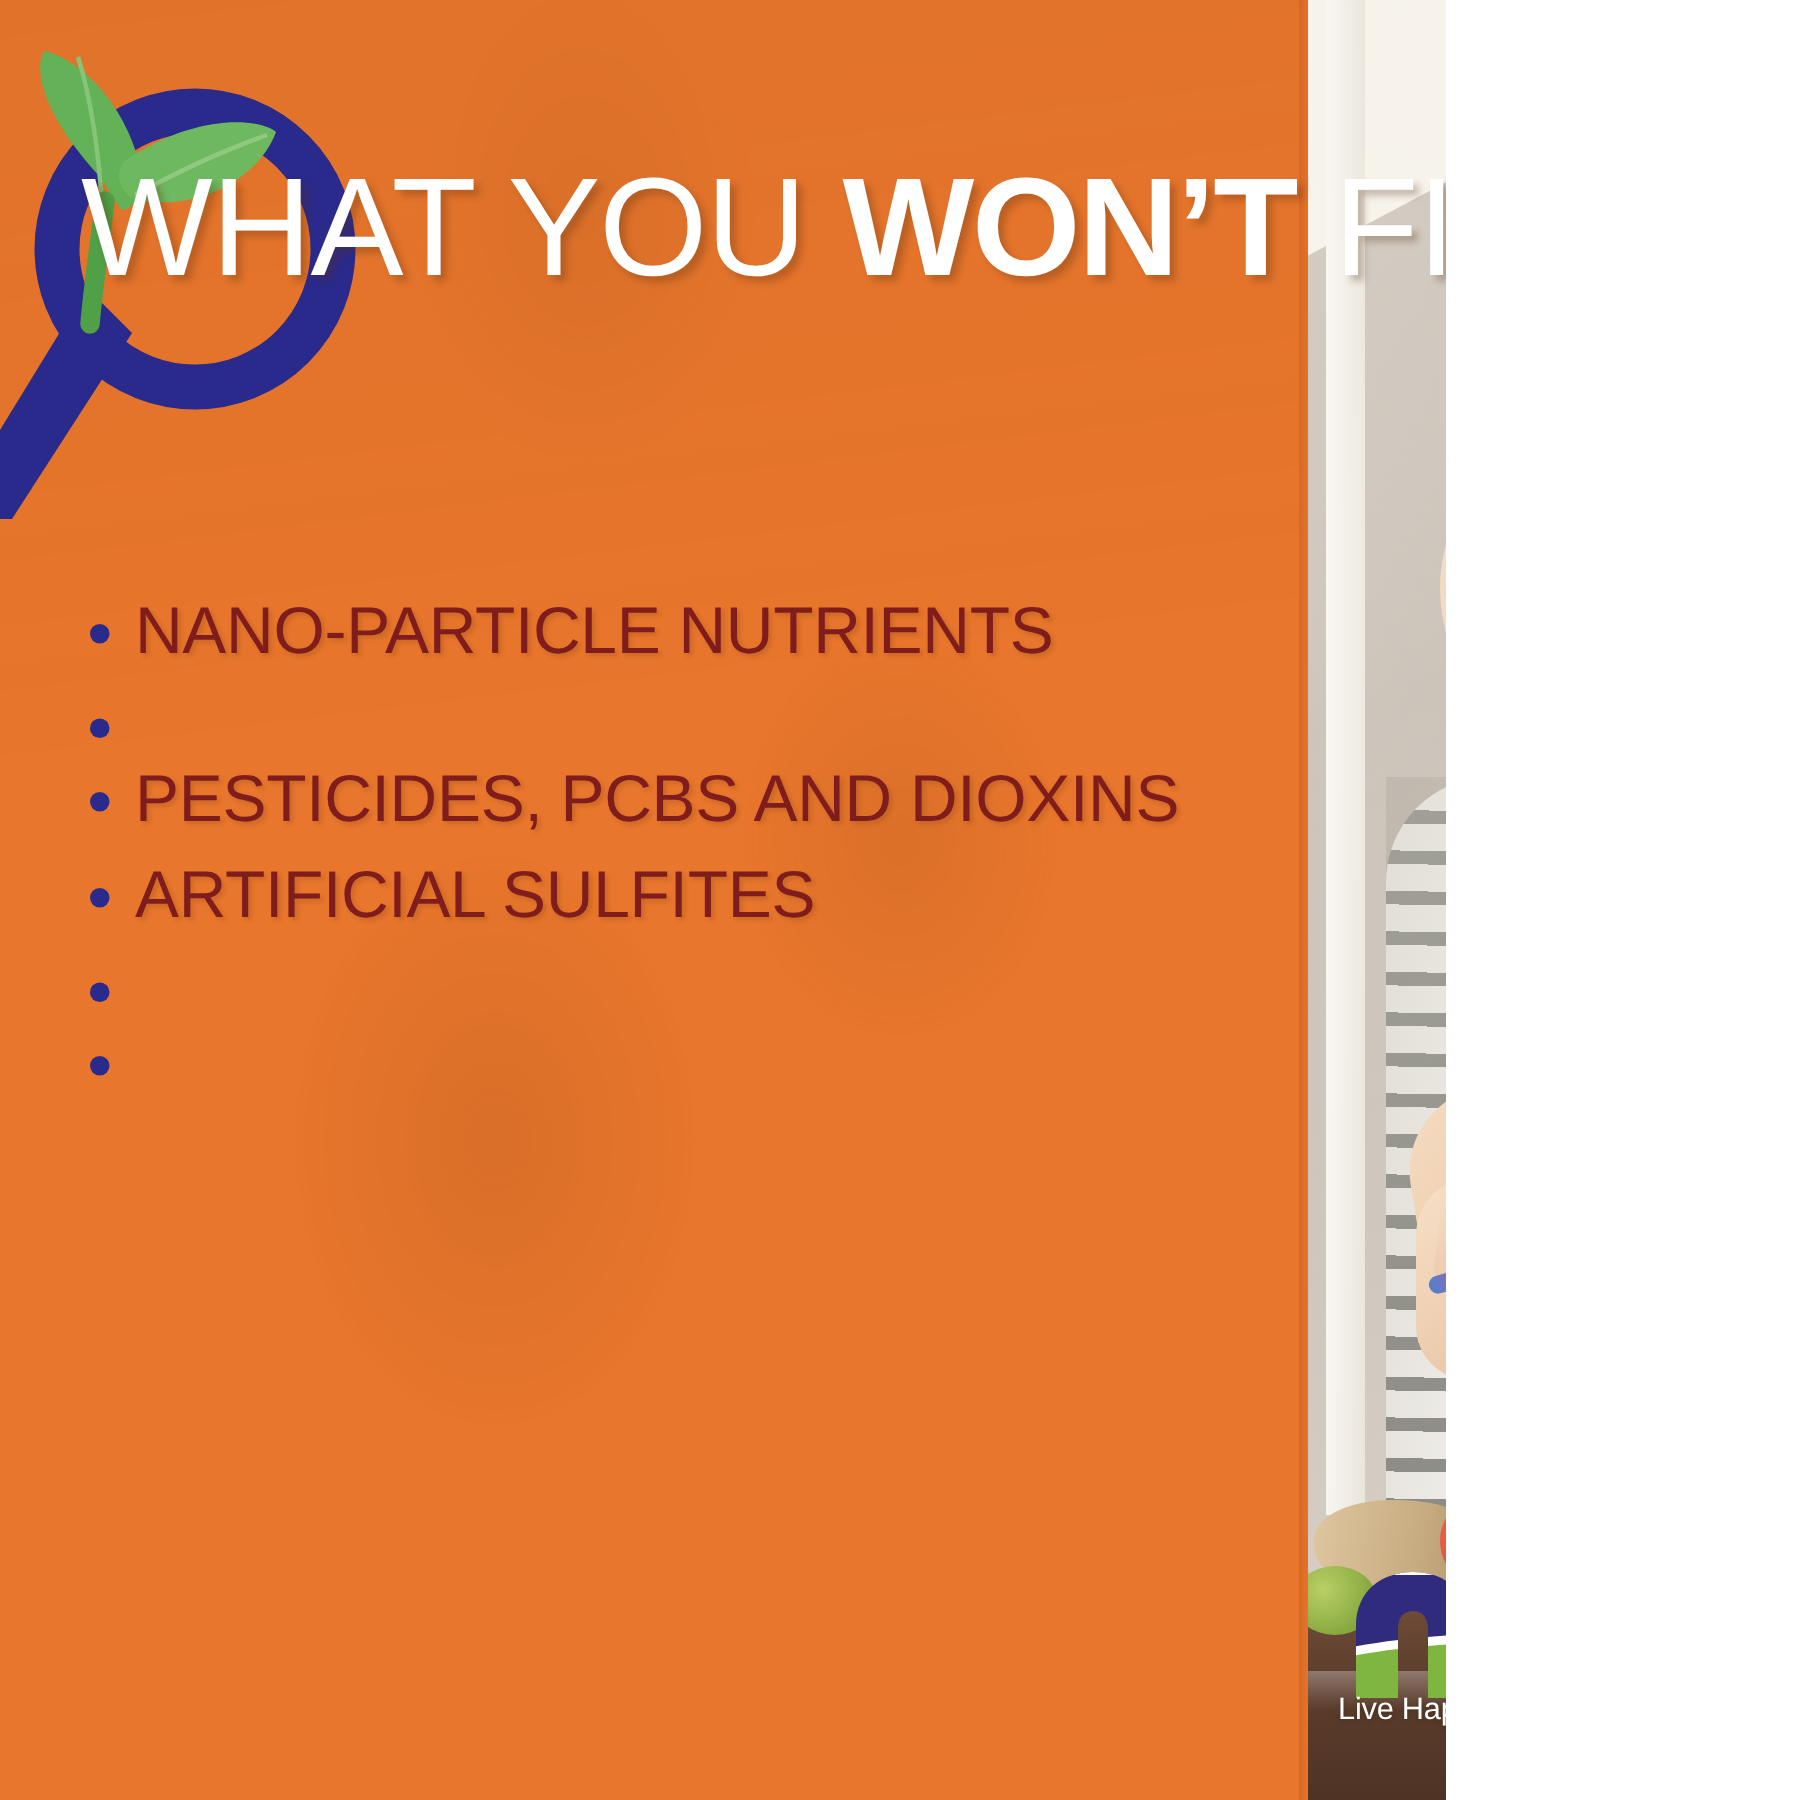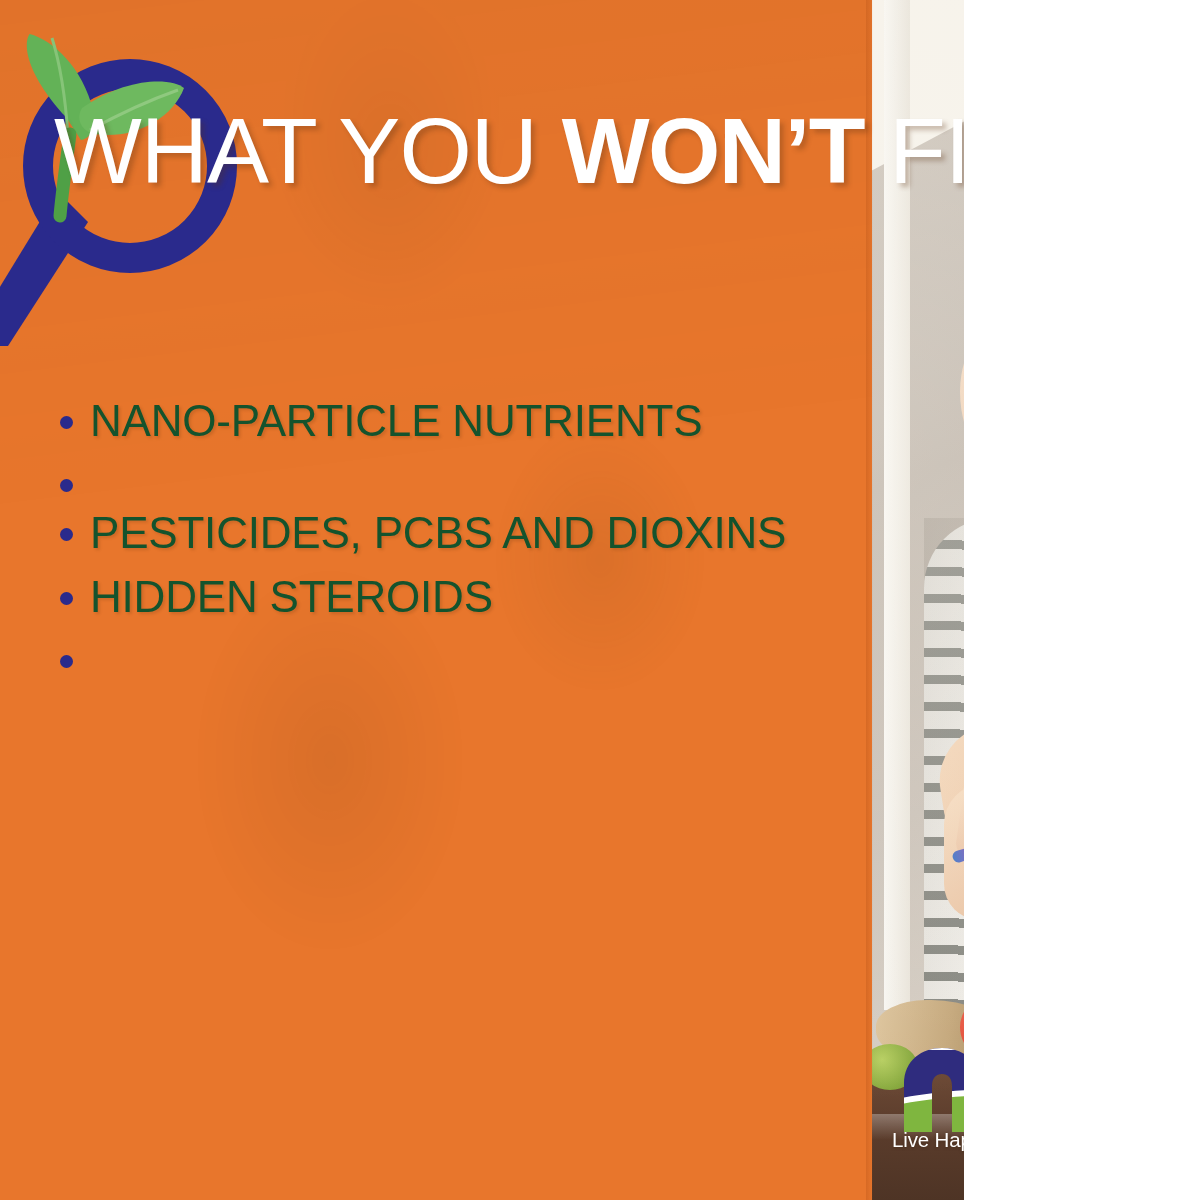--- a/index.html
+++ b/index.html
@@ -223,21 +223,21 @@
   }
   .bullet-row { display:flex; align-items:flex-start; margin-bottom:18px; }
   .bullet-dot {
     flex:0 0 auto;
     width:13px; height:13px;
     border-radius:50%;
     background:#2a2a8c;
     margin-top:18px; margin-right:17px;
   }
   .bullet-text {
-    color:#14532d;
+    color:#7f1d1d;
     font-size:44px;
     line-height:1.03;
     letter-spacing:-0.2px;
     font-weight:400;
     text-transform:uppercase;
     text-shadow:2px 2px 3px rgba(95,48,16,.20);
   }
 
   
   .logo-block { position:absolute; left:892px; top:1046px; width:300px; height:116px; }
@@ -334,22 +334,25 @@
       </div>
       <div class="bullet-row">
         <span class="bullet-dot"></span>
         <div class="bullet-text">
           <div>PESTICIDES, PCBS AND DIOXINS</div>
         </div>
       </div>
       <div class="bullet-row">
         <span class="bullet-dot"></span>
         <div class="bullet-text">
-          <div>HIDDEN STEROIDS</div>
+          <div>ARTIFICIAL SULFITES</div>
         </div>
+      </div>
+      <div class="bullet-row">
+        <span class="bullet-dot"></span>
       </div>
       <div class="bullet-row">
         <span class="bullet-dot"></span>
       </div>
     </div>
 
   <div class="logo-block">
     <svg width="300" height="92" viewBox="0 0 300 92">
       <defs>
         <clipPath id="nowclip">

